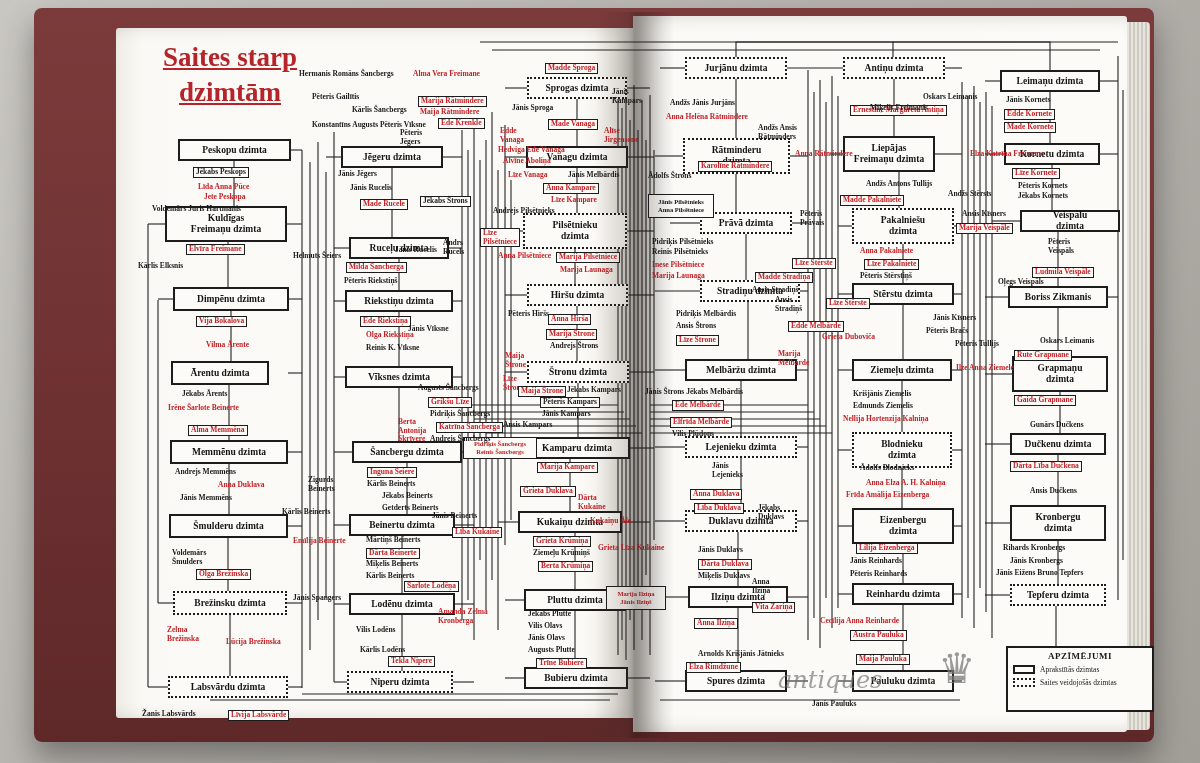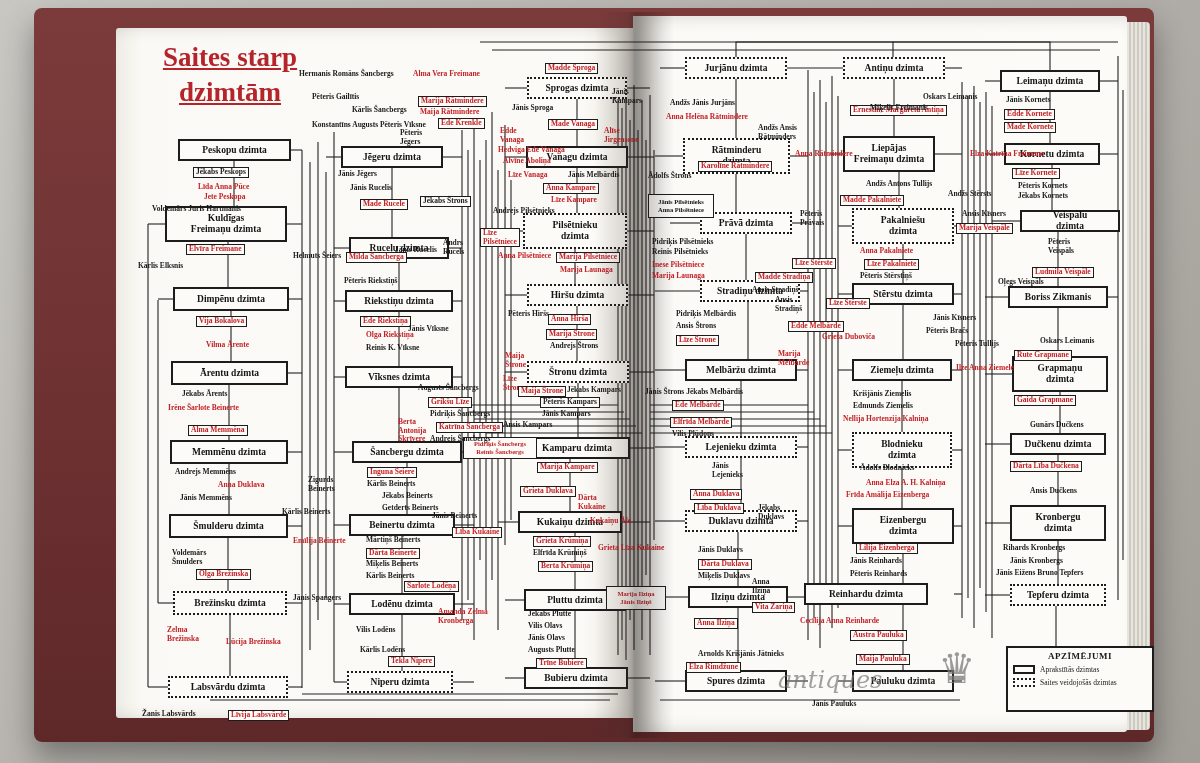--- a/index.html
+++ b/index.html
@@ -259,21 +259,21 @@
   <div class="title">
     <span>Saites starp</span><br>
     <span>dzimtām</span>
   </div>
 
   <div id="nodes-layer">
       <div class="node" style="left: 178px; top: 139px; width: 113px; height: 22px;">Peskopu dzimta</div>
       <div class="node" style="left: 165px; top: 206px; width: 122px; height: 36px;">Kuldīgas
 Freimaņu dzimta</div>
       <div class="node" style="left: 173px; top: 287px; width: 116px; height: 24px;">Dimpēnu dzimta</div>
-      <div class="node" style="left: 171px; top: 361px; width: 117px; height: 24px;">Ārentu dzimta</div>
+      <div class="node" style="left: 171px; top: 361px; width: 98px; height: 24px;">Ārentu dzimta</div>
       <div class="node" style="left: 170px; top: 440px; width: 118px; height: 24px;">Memmēnu dzimta</div>
       <div class="node" style="left: 169px; top: 514px; width: 119px; height: 24px;">Šmulderu dzimta</div>
       <div class="node dotted" style="left: 173px; top: 591px; width: 114px; height: 24px;">Brežinsku dzimta</div>
       <div class="node dotted" style="left: 168px; top: 676px; width: 120px; height: 22px;">Labsvārdu dzimta</div>
       <div class="node" style="left: 341px; top: 146px; width: 102px; height: 22px;">Jēgeru dzimta</div>
       <div class="node" style="left: 349px; top: 237px; width: 100px; height: 22px;">Ruceļu dzimta</div>
       <div class="node" style="left: 345px; top: 290px; width: 108px; height: 22px;">Riekstiņu dzimta</div>
       <div class="node" style="left: 345px; top: 366px; width: 108px; height: 22px;">Vīksnes dzimta</div>
       <div class="node" style="left: 352px; top: 441px; width: 110px; height: 22px;">Šancbergu dzimta</div>
       <div class="node" style="left: 349px; top: 514px; width: 106px; height: 22px;">Beinertu dzimta</div>
@@ -312,21 +312,21 @@
       <div class="node dotted" style="left: 685px; top: 436px; width: 112px; height: 22px;">Lejenieku dzimta</div>
       <div class="node dotted" style="left: 852px; top: 432px; width: 100px; height: 36px;">Blodnieku
 dzimta</div>
       <div class="node" style="left: 1010px; top: 433px; width: 96px; height: 22px;">Dučkenu dzimta</div>
       <div class="node dotted" style="left: 685px; top: 510px; width: 112px; height: 22px;">Duklavu dzimta</div>
       <div class="node" style="left: 852px; top: 508px; width: 102px; height: 36px;">Eizenbergu
 dzimta</div>
       <div class="node" style="left: 1010px; top: 505px; width: 96px; height: 36px;">Kronbergu
 dzimta</div>
       <div class="node" style="left: 688px; top: 586px; width: 100px; height: 22px;">Ilziņu dzimta</div>
-      <div class="node" style="left: 804px; top: 583px; width: 124px; height: 22px;">Reinhardu dzimta</div>
+      <div class="node" style="left: 852px; top: 583px; width: 102px; height: 22px;">Reinhardu dzimta</div>
       <div class="node dotted" style="left: 1010px; top: 584px; width: 96px; height: 22px;">Tepferu dzimta</div>
       <div class="node" style="left: 685px; top: 670px; width: 102px; height: 22px;">Spures dzimta</div>
       <div class="node" style="left: 852px; top: 670px; width: 102px; height: 22px;">Pauluku dzimta</div>
       <div class="node small rednode" style="left: 463px; top: 437px; width: 74px; height: 22px;">Pidriķis Šancbergs
 Reinis Šancbergs</div>
       <div class="node small rednode" style="left: 606px; top: 586px; width: 60px; height: 24px;">Marija Ilziņa
 Jānis Ilziņš</div>
       <div class="node small" style="left: 648px; top: 194px; width: 66px; height: 24px;">Jānis Pilsētnieks
 Anna Pilsētniece</div>
     </div>
@@ -364,21 +364,21 @@
       <div class="pname blk" style="left: 568px; top: 171px;">Jānis Melbārdis</div>
       <div class="pname red boxed" style="left: 543px; top: 183px;">Anna Kampare</div>
       <div class="pname red" style="left: 551px; top: 196px;">Līze Kampare</div>
       <div class="pname blk" style="left: 648px; top: 172px;">Ādolfs Štrons</div>
       <div class="pname red boxed" style="left: 186px; top: 244px;">Elvīra Freimane</div>
       <div class="pname blk" style="left: 138px; top: 262px;">Kārlis Elksnis</div>
       <div class="pname blk" style="left: 293px; top: 252px;">Helmuts Šeiers</div>
       <div class="pname blk" style="left: 395px; top: 246px;">Jānis Rucelis</div>
       <div class="pname blk" style="left: 443px; top: 239px;">Andrs
 Rucels</div>
-      <div class="pname red boxed" style="left: 346px; top: 252px;">Milda Šancberga</div>
+      <div class="pname red boxed" style="left: 346px; top: 262px;">Milda Šancberga</div>
       <div class="pname blk" style="left: 344px; top: 277px;">Pēteris Riekstiņš</div>
       <div class="pname red boxed" style="left: 360px; top: 316px;">Ede Riekstiņa</div>
       <div class="pname red" style="left: 366px; top: 331px;">Olga Riekstiņa</div>
       <div class="pname blk" style="left: 366px; top: 344px;">Reinis K. Vīksne</div>
       <div class="pname blk" style="left: 408px; top: 325px;">Jānis Vīksne</div>
       <div class="pname red boxed" style="left: 196px; top: 316px;">Vija Bokalova</div>
       <div class="pname red" style="left: 206px; top: 341px;">Vilma Ārente</div>
       <div class="pname blk" style="left: 182px; top: 390px;">Jēkabs Ārents</div>
       <div class="pname red" style="left: 168px; top: 404px;">Irēne Šarlote Beinerte</div>
       <div class="pname red boxed" style="left: 188px; top: 425px;">Alma Memmēna</div>
@@ -435,21 +435,21 @@
       <div class="pname blk" style="left: 366px; top: 536px;">Mārtiņš Beinerts</div>
       <div class="pname red boxed" style="left: 366px; top: 548px;">Dārta Beinerte</div>
       <div class="pname blk" style="left: 366px; top: 560px;">Miķelis Beinerts</div>
       <div class="pname blk" style="left: 366px; top: 572px;">Kārlis Beinerts</div>
       <div class="pname red boxed" style="left: 404px; top: 581px;">Šarlote Lodēņa</div>
       <div class="pname red" style="left: 293px; top: 537px;">Emīlija Beinerte</div>
       <div class="pname red" style="left: 578px; top: 494px;">Dārta
 Kukaine</div>
       <div class="pname red" style="left: 590px; top: 517px;">Kukaiņu Āle</div>
       <div class="pname red boxed" style="left: 533px; top: 536px;">Grieta Krūmiņa</div>
-      <div class="pname blk" style="left: 533px; top: 549px;">Elfrīda Krūmiņš</div>
+      <div class="pname blk" style="left: 533px; top: 549px;">Ziemeļu Krūmiņš</div>
       <div class="pname red boxed" style="left: 538px; top: 561px;">Berta Krūmiņa</div>
       <div class="pname red" style="left: 598px; top: 544px;">Grieta Līza Kukaine</div>
       <div class="pname blk" style="left: 356px; top: 626px;">Vilis Lodēns</div>
       <div class="pname blk" style="left: 360px; top: 646px;">Kārlis Lodēns</div>
       <div class="pname red boxed" style="left: 388px; top: 656px;">Tekla Nipere</div>
       <div class="pname red" style="left: 438px; top: 608px;">Amanda Zelma
 Kronberga</div>
       <div class="pname blk" style="left: 528px; top: 610px;">Jēkabs Plutte</div>
       <div class="pname blk" style="left: 528px; top: 622px;">Vilis Olavs</div>
       <div class="pname blk" style="left: 528px; top: 634px;">Jānis Olavs</div>
@@ -534,21 +534,21 @@
       <div class="pname red boxed" style="left: 856px; top: 543px;">Lilija Eizenberga</div>
       <div class="pname blk" style="left: 850px; top: 557px;">Jānis Reinhards</div>
       <div class="pname blk" style="left: 850px; top: 570px;">Pēteris Reinhards</div>
       <div class="pname blk" style="left: 1003px; top: 544px;">Rihards Kronbergs</div>
       <div class="pname blk" style="left: 1010px; top: 557px;">Jānis Kronbergs</div>
       <div class="pname blk" style="left: 996px; top: 569px;">Jānis Eižens Bruno Tepfers</div>
       <div class="pname blk" style="left: 752px; top: 578px;">Anna
 Ilziņa</div>
       <div class="pname red boxed" style="left: 752px; top: 602px;">Vita Zariņa</div>
       <div class="pname red boxed" style="left: 694px; top: 618px;">Anna Ilziņa</div>
-      <div class="pname red" style="left: 800px; top: 617px;">Cecīlija Anna Reinharde</div>
+      <div class="pname red" style="left: 820px; top: 617px;">Cecīlija Anna Reinharde</div>
       <div class="pname red boxed" style="left: 850px; top: 630px;">Austra Pauluka</div>
       <div class="pname red boxed" style="left: 856px; top: 654px;">Maija Pauluka</div>
       <div class="pname blk" style="left: 698px; top: 650px;">Arnolds Krišjānis Jātnieks</div>
       <div class="pname red boxed" style="left: 686px; top: 662px;">Elza Rimdžune</div>
       <div class="pname blk" style="left: 812px; top: 700px;">Jānis Pauluks</div>
     </div>
 
   <div class="legend">
     <div class="legend-title">APZĪMĒJUMI</div>
     <div class="legend-row">

